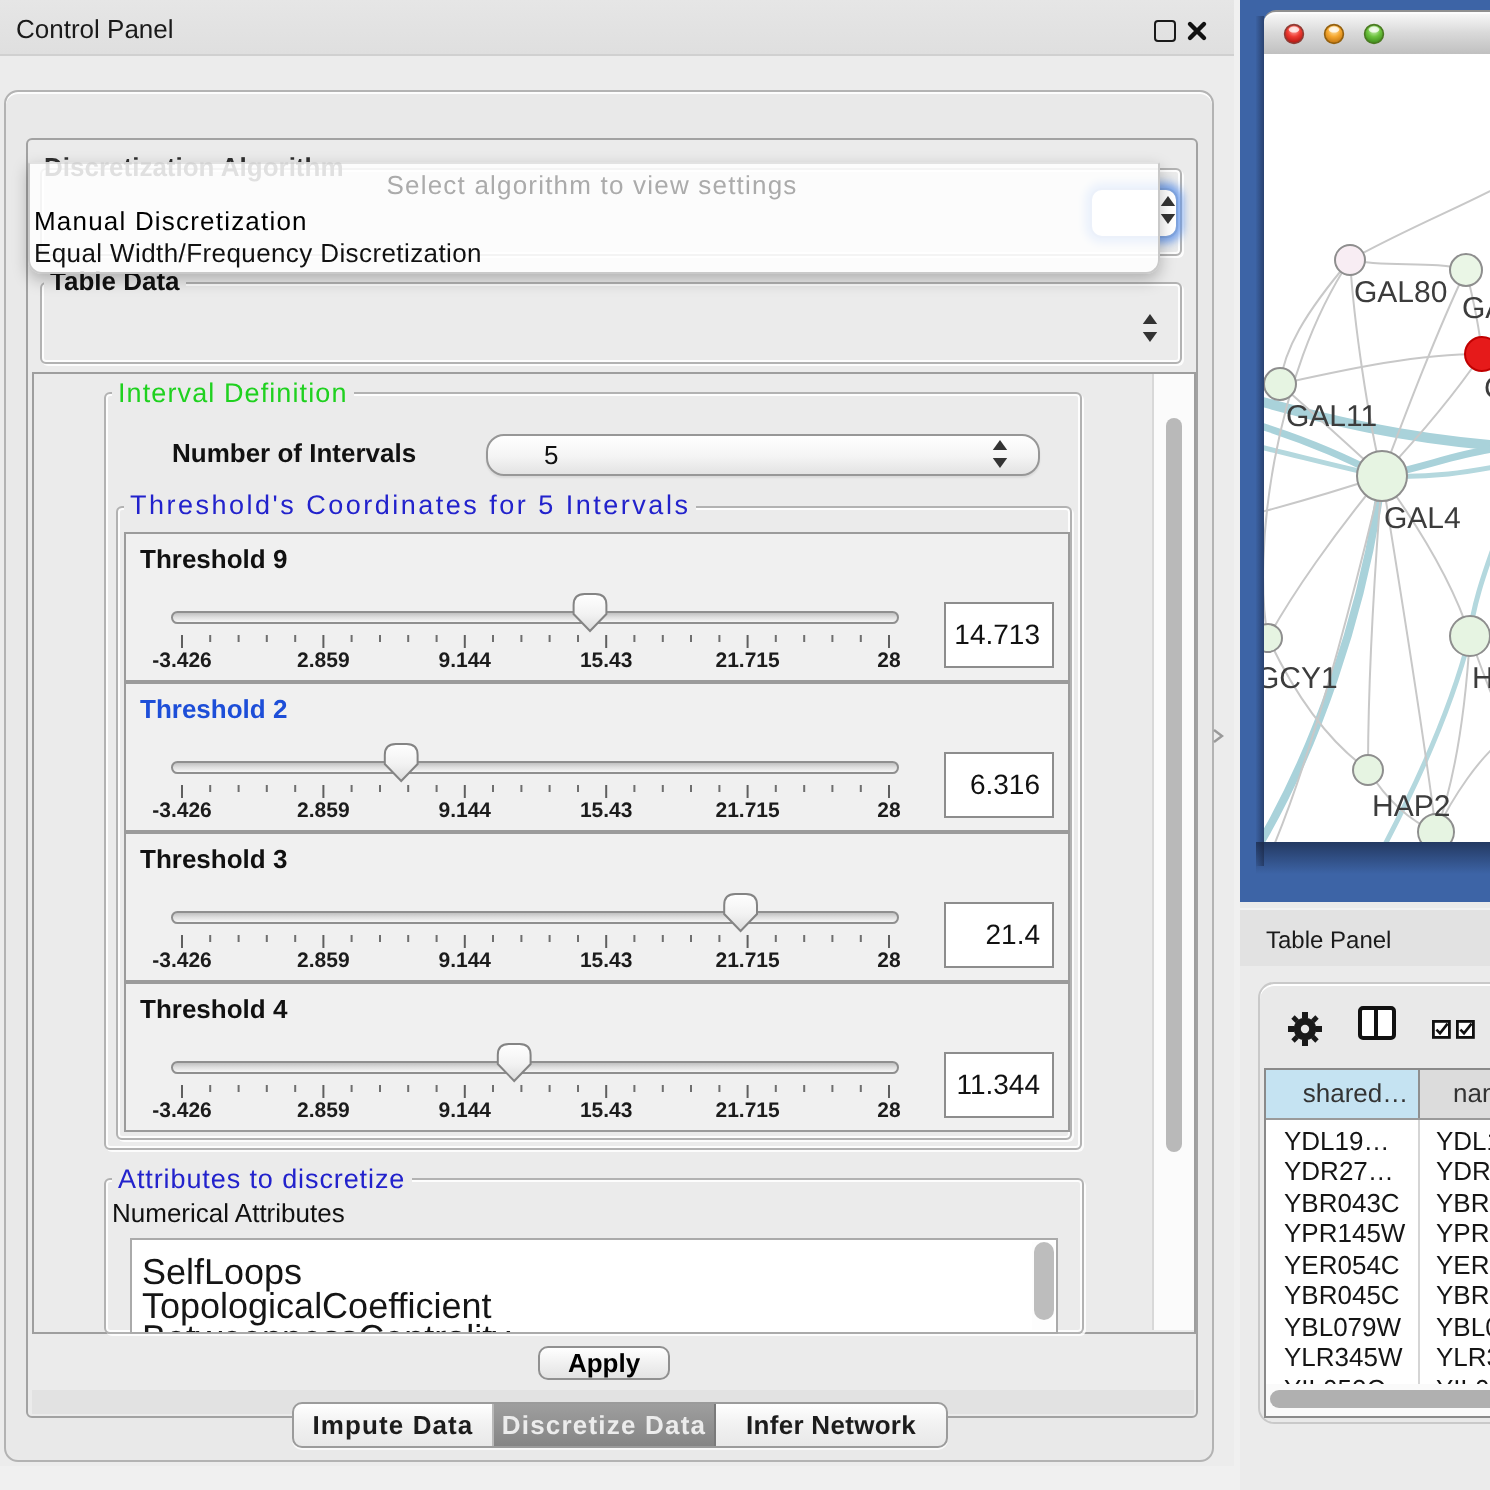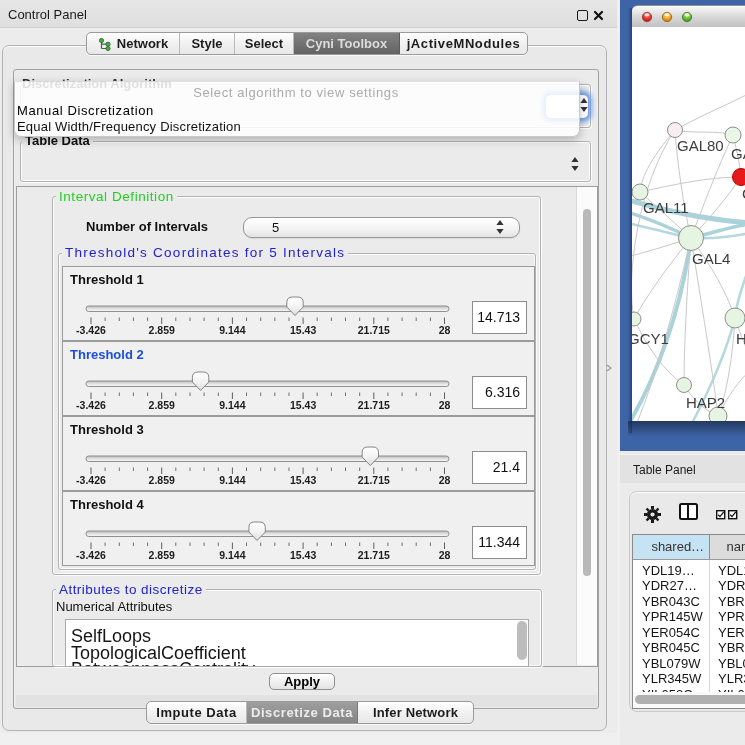--- a/index.html
+++ b/index.html
@@ -17,32 +17,20 @@
 
 <div class="abs" style="left:0;top:0;width:617px;height:27px;background:linear-gradient(#e6e6e6,#dfdfdf);border-bottom:1px solid #d0d0d0">
   <div style="position:absolute;left:8px;top:7px;font-size:13px;color:#1a1a1a">Control Panel</div>
   <div style="position:absolute;left:577px;top:10px;width:9px;height:9px;border:1.8px solid #1a1a1a;border-radius:2px"></div>
   <svg style="position:absolute;left:593px;top:10px" width="11" height="11" viewBox="0 0 11 11">
         <path d="M2 2 L9 9 M9 2 L2 9" stroke="#111" stroke-width="2.2" stroke-linecap="round"></path>
       </svg>
 </div>
 
 <div class="abs" style="left:2px;top:45px;width:603px;height:684px;background:#e9e9e9;border:1px solid #b3b3b3;border-radius:7px;box-shadow:inset 0 1px 0 rgba(255,255,255,.9)"></div>
-<div class="seg" style="left:86px;top:32px;width:440px;z-index:30">
-<div style="width:92px"><svg width="14" height="14" viewBox="0 0 14 14" style="margin-right:5px">
-<path d="M3.5 5 V11.5 M3.5 7.2 H9 M3.5 11.5 H9" stroke="#555" stroke-width="1.2" fill="none"></path>
-<circle cx="3.5" cy="3.5" r="2.1" fill="#4aaa4a" stroke="#1e641e" stroke-width="0.8"></circle>
-<circle cx="10" cy="7.2" r="2.1" fill="#4aaa4a" stroke="#1e641e" stroke-width="0.8"></circle>
-<circle cx="10" cy="11.5" r="2.1" fill="#4aaa4a" stroke="#1e641e" stroke-width="0.8"></circle>
-</svg>Network</div>
-<div style="width:54px">Style</div>
-<div style="width:58px">Select</div>
-<div class="on" style="width:105px">Cyni Toolbox</div>
-<div style="flex:1;letter-spacing:0.6px">jActiveMNodules</div>
-</div>
 
 <div class="abs" style="left:13px;top:69px;width:584px;height:638px;background:#ebebeb;border:1px solid #a2a2a2;border-radius:3px"></div>
 <div class="abs" style="left:16px;top:695px;width:581px;height:12px;background:#e2e2e2"></div>
 
 <div class="abs etch" style="left:20px;top:84px;width:569px;height:42px"></div>
 
 <div class="abs etch" style="left:20px;top:141px;width:569px;height:39px"></div>
 <div class="gtitle" style="left:22px;top:134px;font-weight:bold;color:#111">Table Data</div>
 <svg class="abs" style="left:570px;top:156px;z-index:5" width="10" height="16" viewBox="0 0 10 16">
 <path d="M5 1 L8.6 6 H1.4 Z" fill="#333"></path>
@@ -58,21 +46,21 @@
 <div class="abs" style="left:86px;top:219px;font-size:13px;font-weight:bold;color:#111">Number of Intervals</div>
 <div class="combo" style="left:243px;top:217px;width:275px;height:19px;line-height:19px;border-radius:9px"><span style="padding-left:28px">5</span></div>
 <svg class="abs" style="left:495px;top:219px;z-index:5" width="10" height="16" viewBox="0 0 10 16">
 <path d="M5 1 L8.6 6 H1.4 Z" fill="#333"></path>
       <path d="M5 15 L8.6 10 H1.4 Z" fill="#333"></path>
 </svg>
 
 <div class="abs etch" style="left:58px;top:253px;width:476px;height:315px"></div>
 <div class="gtitle" style="left:62px;top:246px;color:#2222cc;font-size:13.5px;letter-spacing:1.25px">Threshold's Coordinates for 5 Intervals</div>
 <div style="position:absolute;left:62px;top:266px;width:471px;height:73px;background:#f0f0f0;border:1px solid #9b9b9b">
-<div style="position:absolute;left:7px;top:5px;font-size:13px;font-weight:bold;color:#111">Threshold 1</div>
+<div style="position:absolute;left:7px;top:5px;font-size:13px;font-weight:bold;color:#111">Threshold 9</div>
 <svg width="473" height="73" viewBox="0 0 473 73" style="position:absolute;left:0;top:0">
 <defs>
 <linearGradient id="gr294" x1="0" y1="0" x2="0" y2="1">
 <stop offset="0" stop-color="#b9b9b9"></stop>
             <stop offset="0.45" stop-color="#dddddd"></stop>
             <stop offset="1" stop-color="#fbfbfb"></stop>
 </linearGradient>
 <linearGradient id="th294" x1="0" y1="0" x2="0" y2="1">
 <stop offset="0" stop-color="#ffffff"></stop>
             <stop offset="0.55" stop-color="#f2f2f2"></stop>

